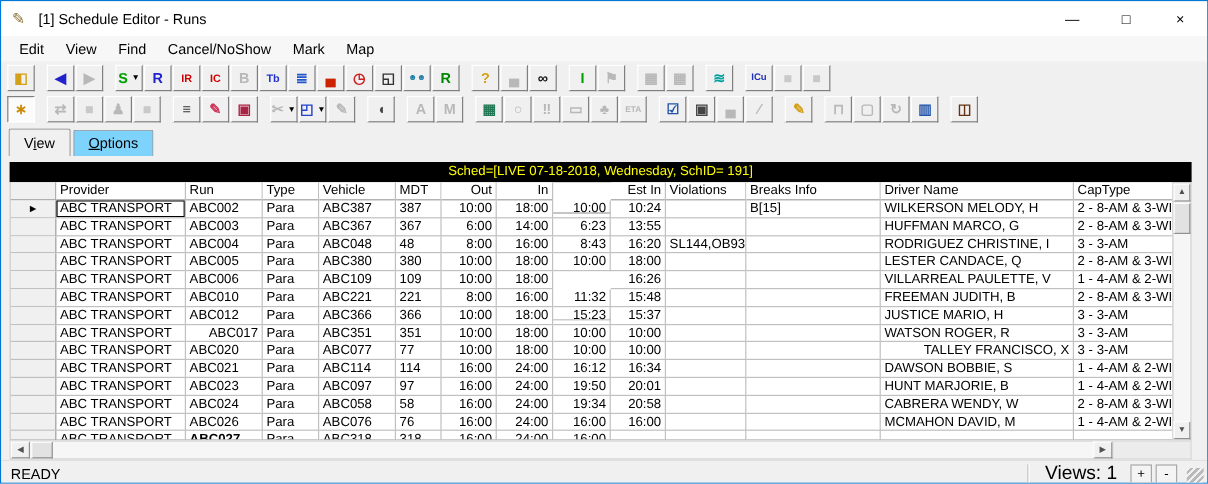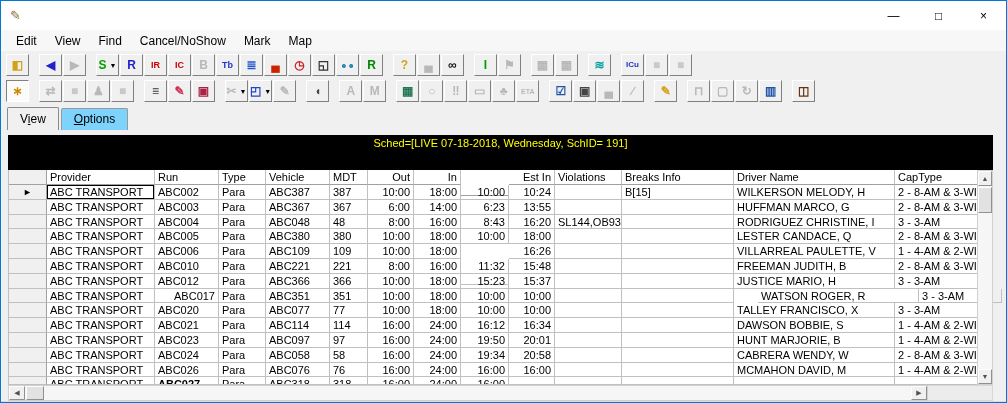--- a/index.html
+++ b/index.html
@@ -28,21 +28,21 @@
   .gapL{ margin-left:9px; }
   
   .tabstrip{ height:26px; padding:3px 0 0 6px; display:flex; align-items:flex-end; flex:0 0 26px;
              background:#f0f0f0; }
   .tab{ font-size:12px; padding:3px 12px 4px 12px; border:1px solid #999;
         border-bottom:none; border-radius:2px 2px 0 0; background:#7dd3fc; margin-right:2px; color:#000;}
   .tab.active{ background:#f0f0f0; position:relative; top:0px; padding-top:4px; border-color:#8a8a8a;}
   .tab u{ text-decoration:underline; }
   
   .content{ flex:1; padding:5px 7px 0 7px; background:#f0f0f0; position:relative;}
-  .banner{ width:985px; height:35px; background:#000000; color:#ffff00; font-size:11px;
+  .banner{ width:985px; height:17px; background:#000000; color:#ffff00; font-size:11px;
            text-align:center; line-height:16px; overflow:hidden;}
   .gridwrap{ width:827px; display:flex; }
   .grid{ width:969px; background:#ffffff; border-left:1px solid #c0c0c0;}
   .trow{ display:flex; height:14.8px; }
   .trow.header{ height:15px; }
   .trow.partial{ height:8px; overflow:hidden; }
   .cell{ font-size:11px; color:#000; border-right:1px solid #c0c0c0; border-bottom:1px solid #c0c0c0;
          padding:1px 3px 0 3px; overflow:hidden; white-space:nowrap; line-height:12.5px;}
   .header .cell{ background:#ffffff; border-bottom:1px solid #a0a0a0;}
   .cell.sel{ background:#f0f0f0; border-right:1px solid #a0a0a0; text-align:center; font-size:9px; line-height:12px;}
@@ -72,20 +72,21 @@
   .grip{ width:14px; height:14px; margin:4px 1px 0 8px;
          background:repeating-linear-gradient(135deg,#f0f0f0 0 2px,#b9b9b9 2px 4px);}
 </style>
 </head>
 <body>
 
 <div class="window">
 
   <div class="titlebar">
     <span class="titleicon">✎</span>
+    <span class="titletext">[1] Schedule Editor - Runs</span>
     <div class="titlebtns">
         <div class="wbtn">—</div>
         <div class="wbtn">□</div>
         <div class="wbtn">×</div>
       </div>
   </div>
 
   <div class="menubar">
       <div class="menuitem">Edit</div>
       <div class="menuitem">View</div>
@@ -415,37 +416,37 @@
             <div class="cell" style="width: 64px; flex: 0 0 64px; text-align: right;">ABC017</div>
             <div class="cell" style="width: 47px; flex: 0 0 47px;">Para</div>
             <div class="cell" style="width: 64px; flex: 0 0 64px;">ABC351</div>
             <div class="cell" style="width: 38px; flex: 0 0 38px;">351</div>
             <div class="cell right" style="width: 46px; flex: 0 0 46px;">10:00</div>
             <div class="cell right" style="width: 47px; flex: 0 0 47px;">18:00</div>
             <div class="cell right" style="width: 48px; flex: 0 0 48px;">10:00</div>
             <div class="cell right" style="width: 46px; flex: 0 0 46px;">10:00</div>
             <div class="cell" style="width: 67px; flex: 0 0 67px;"></div>
             <div class="cell" style="width: 112px; flex: 0 0 112px;"></div>
-            <div class="cell" style="width: 161px; flex: 0 0 161px; margin-left: 24px;">WATSON ROGER, R</div>
+            <div class="cell" style="width: 161px; flex: 0 0 161px;">WATSON ROGER, R</div>
             <div class="cell" style="width: 83px; flex: 0 0 83px;">3 - 3-AM</div>
           </div>
           <div class="trow ">
             <div class="cell sel" style="width: 38px; flex: 0 0 38px;"></div>
             <div class="cell" style="width: 108px; flex: 0 0 108px;">ABC TRANSPORT</div>
             <div class="cell" style="width: 64px; flex: 0 0 64px;">ABC020</div>
             <div class="cell" style="width: 47px; flex: 0 0 47px;">Para</div>
             <div class="cell" style="width: 64px; flex: 0 0 64px;">ABC077</div>
             <div class="cell" style="width: 38px; flex: 0 0 38px;">77</div>
             <div class="cell right" style="width: 46px; flex: 0 0 46px;">10:00</div>
             <div class="cell right" style="width: 47px; flex: 0 0 47px;">18:00</div>
             <div class="cell right" style="width: 48px; flex: 0 0 48px;">10:00</div>
             <div class="cell right" style="width: 46px; flex: 0 0 46px;">10:00</div>
             <div class="cell" style="width: 67px; flex: 0 0 67px;"></div>
             <div class="cell" style="width: 112px; flex: 0 0 112px;"></div>
-            <div class="cell" style="width: 161px; flex: 0 0 161px;">TALLEY FRANCISCO, X</div>
+            <div class="cell" style="width: 161px; flex: 0 0 161px; text-align: right;">TALLEY FRANCISCO, X</div>
             <div class="cell" style="width: 83px; flex: 0 0 83px;">3 - 3-AM</div>
           </div>
           <div class="trow ">
             <div class="cell sel" style="width: 38px; flex: 0 0 38px;"></div>
             <div class="cell" style="width: 108px; flex: 0 0 108px;">ABC TRANSPORT</div>
             <div class="cell" style="width: 64px; flex: 0 0 64px;">ABC021</div>
             <div class="cell" style="width: 47px; flex: 0 0 47px;">Para</div>
             <div class="cell" style="width: 64px; flex: 0 0 64px;">ABC114</div>
             <div class="cell" style="width: 38px; flex: 0 0 38px;">114</div>
             <div class="cell right" style="width: 46px; flex: 0 0 46px;">16:00</div>

